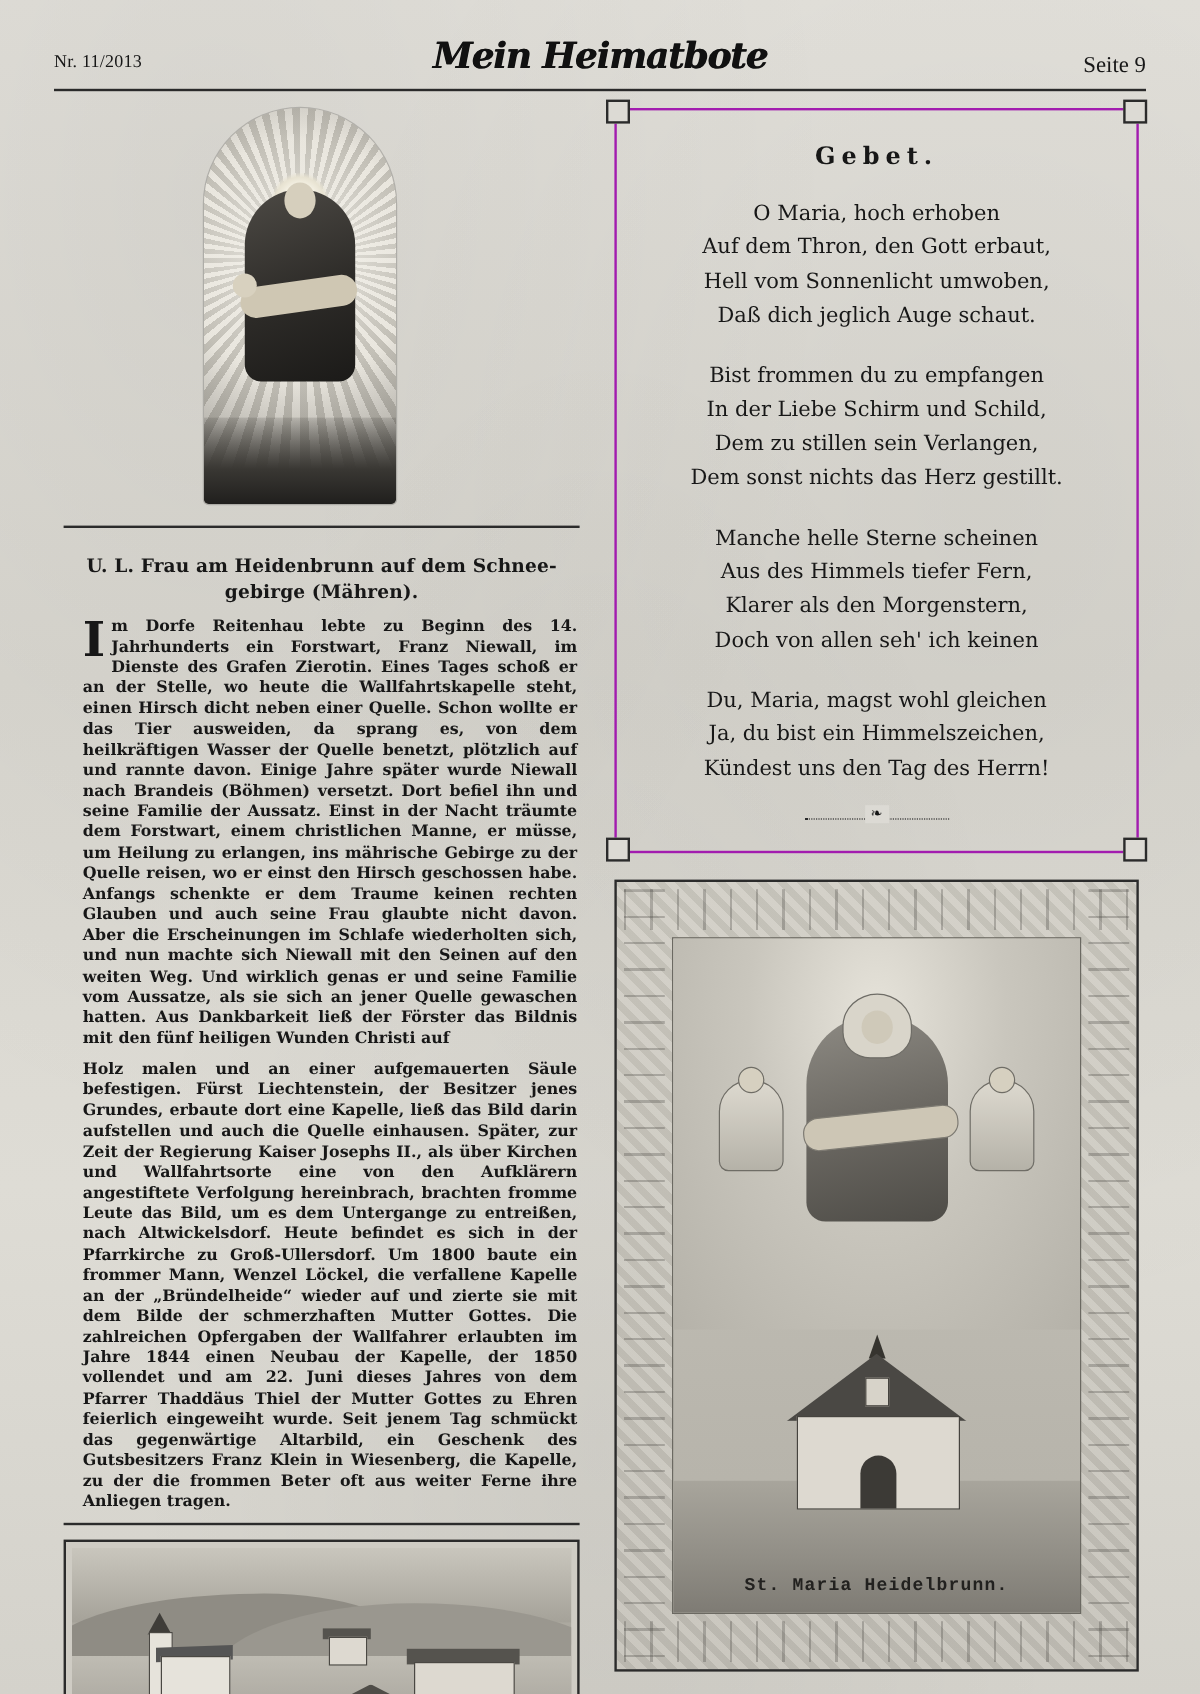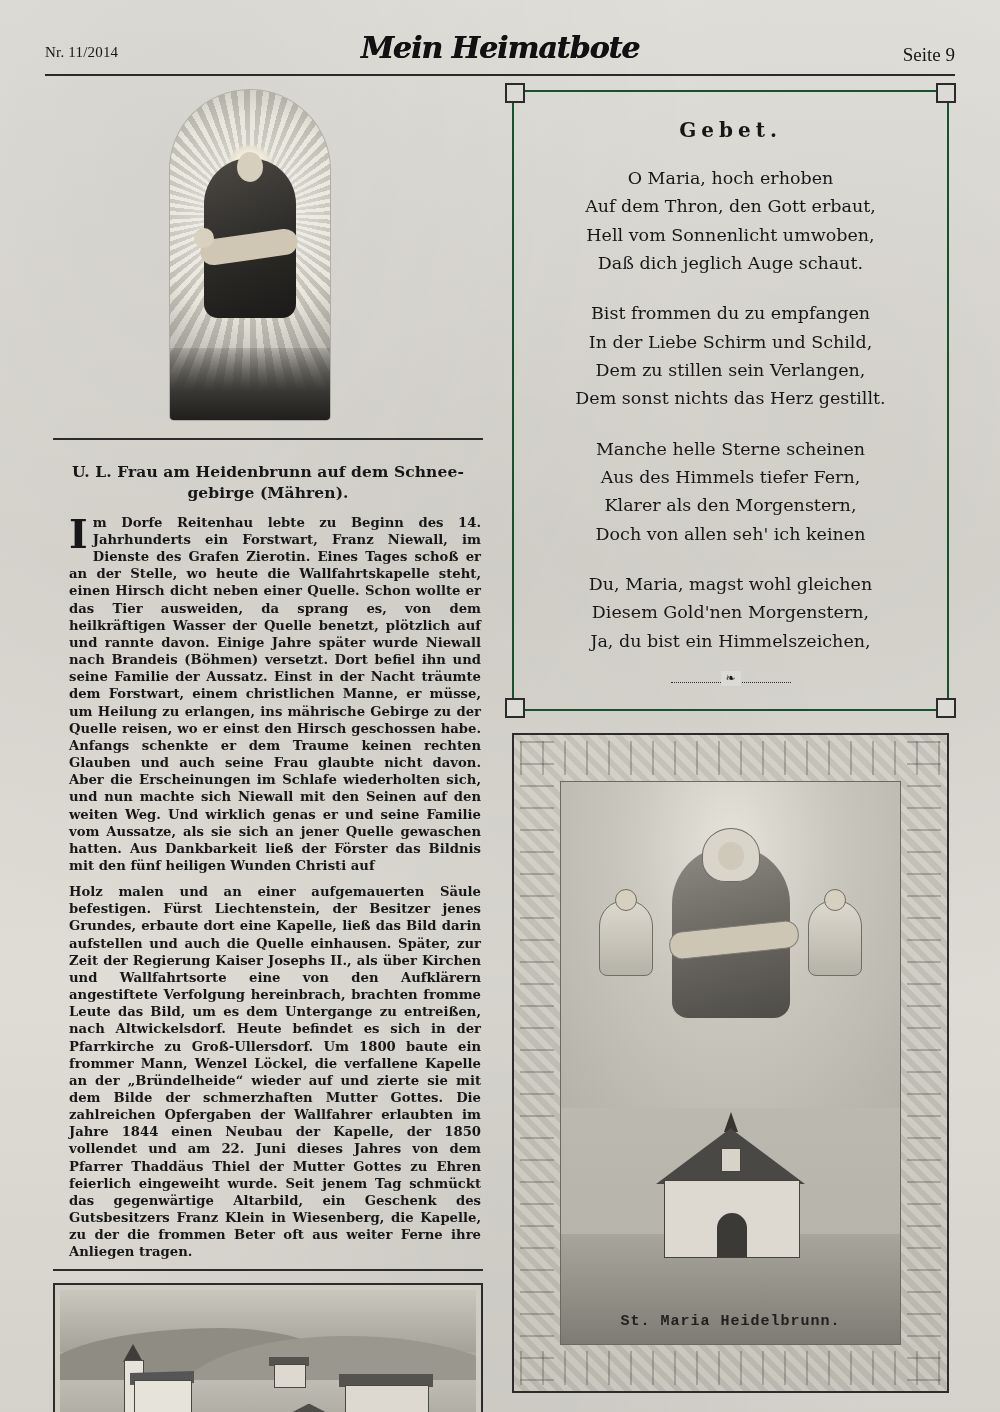--- a/index.html
+++ b/index.html
@@ -255,21 +255,21 @@
     font-family: "DejaVu Serif", serif;
     font-weight: bold;
     font-size: 12.4px;
     padding: 3px 2px;
     background: #dbd8d0;
   }
 
   
   .prayer-frame {
     position: relative;
-    border: 2px solid #14532d;
+    border: 2px solid #a21caf;
     padding: 26px 22px 22px 22px;
     background: transparent;
     min-height: 520px;
   }
   .corner {
     position: absolute;
     width: 16px;
     height: 16px;
     border: 2px solid #2b2b2b;
     background: #dcdad4;
@@ -442,21 +442,21 @@
   }
 </style>
 </head>
 <body>
 
 <div class="page">
   <div class="paper-noise"></div>
   <div class="content">
 
     <div class="masthead">
-      <div class="issue-no">Nr. 11/2014</div>
+      <div class="issue-no">Nr. 11/2013</div>
       <div class="masthead-title">Mein Heimatbote</div>
       <div class="page-no">Seite 9</div>
     </div>
     <div class="rule"></div>
 
     <div class="col-left">
 
       <div class="engraving-top">
         <div class="rays"></div>
         <div class="rays-fade"></div>
@@ -525,22 +525,22 @@
           <div>Dem sonst nichts das Herz gestillt.</div>
         </div>
         <div class="stanza">
           <div>Manche helle Sterne scheinen</div>
           <div>Aus des Himmels tiefer Fern,</div>
           <div>Klarer als den Morgenstern,</div>
           <div>Doch von allen seh' ich keinen</div>
         </div>
         <div class="stanza">
           <div>Du, Maria, magst wohl gleichen</div>
-          <div>Diesem Gold'nen Morgenstern,</div>
           <div>Ja, du bist ein Himmelszeichen,</div>
+          <div>Kündest uns den Tag des Herrn!</div>
         </div>
 
         <div class="prayer-divider"></div>
       </div>
 
       <div class="holycard">
         <div class="vine left"></div>
         <div class="vine right"></div>
         <div class="vine-top"></div>
         <div class="vine-bottom"></div>

